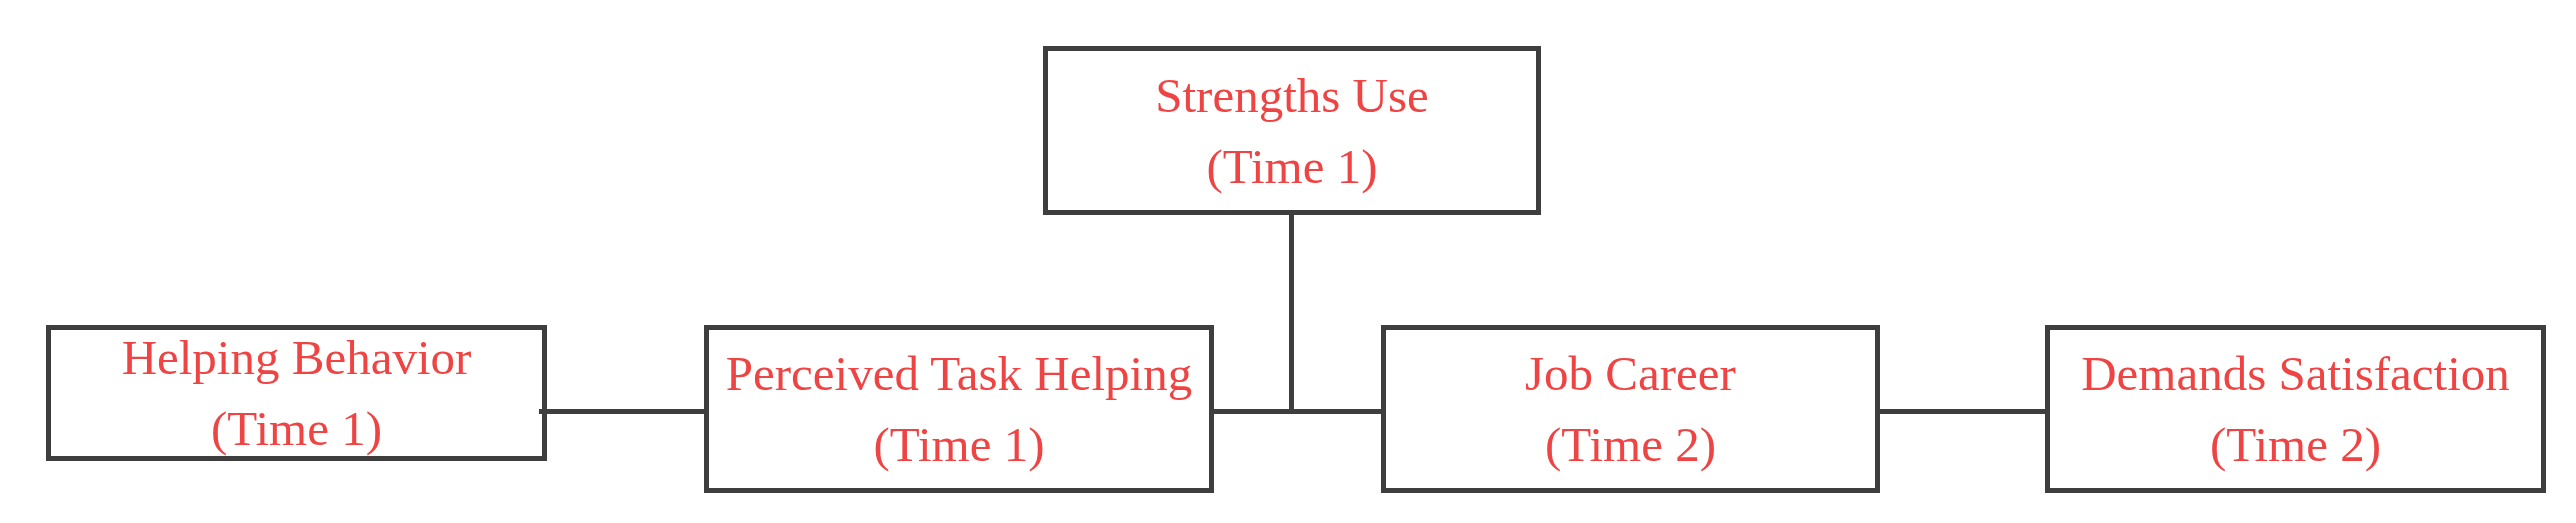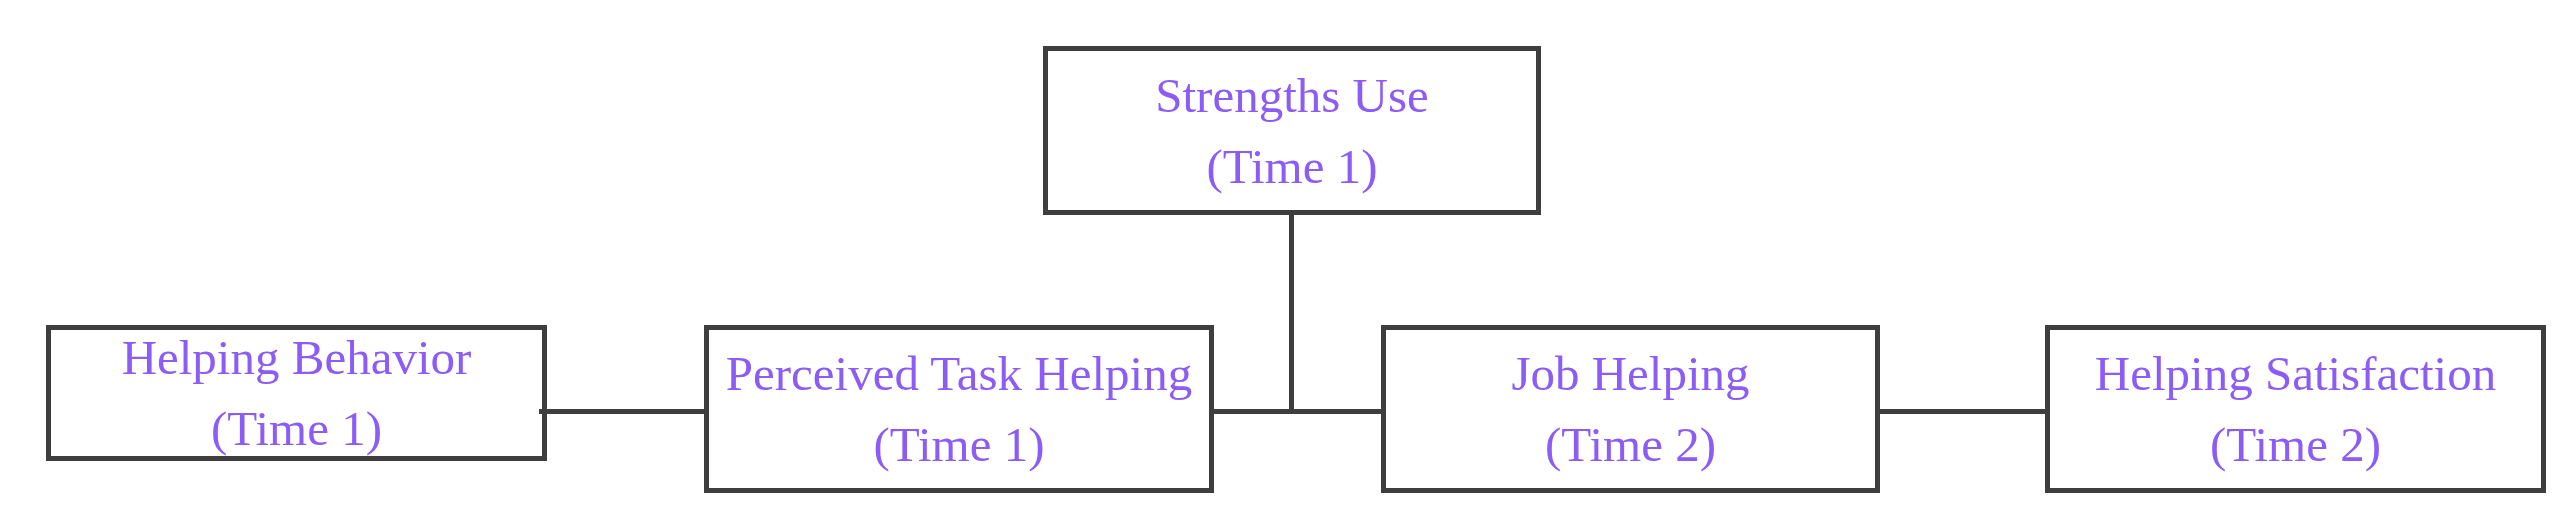--- a/index.html
+++ b/index.html
@@ -18,21 +18,21 @@
   .node {
     position: absolute;
     box-sizing: border-box;
     border: 5.4px solid #3e3e3e;
     background: #ffffff;
     display: flex;
     flex-direction: column;
     align-items: center;
     justify-content: center;
     text-align: center;
-    color: #8b5cf6;
+    color: #ef4444;
     font-size: 49px;
     line-height: 71px;
     white-space: nowrap;
   }
   .node span { display: block; }
   .connector {
     position: absolute;
     background: #3e3e3e;
   }
   
@@ -61,26 +61,26 @@
     <span>Helping Behavior</span>
     <span>(Time 1)</span>
   </div>
 
   <div class="node" id="node-perceived-task-demands">
     <span>Perceived Task Helping</span>
     <span>(Time 1)</span>
   </div>
 
   <div class="node" id="node-job-strain">
-    <span>Job Helping</span>
+    <span>Job Career</span>
     <span>(Time 2)</span>
   </div>
 
   <div class="node" id="node-career-satisfaction">
-    <span>Helping Satisfaction</span>
+    <span>Demands Satisfaction</span>
     <span>(Time 2)</span>
   </div>
 
   <div class="connector" id="conn-helping-to-demands"></div>
   <div class="connector" id="conn-demands-to-strain"></div>
   <div class="connector" id="conn-strain-to-career"></div>
   <div class="connector" id="conn-strengths-drop"></div>
 
 </div>
 

